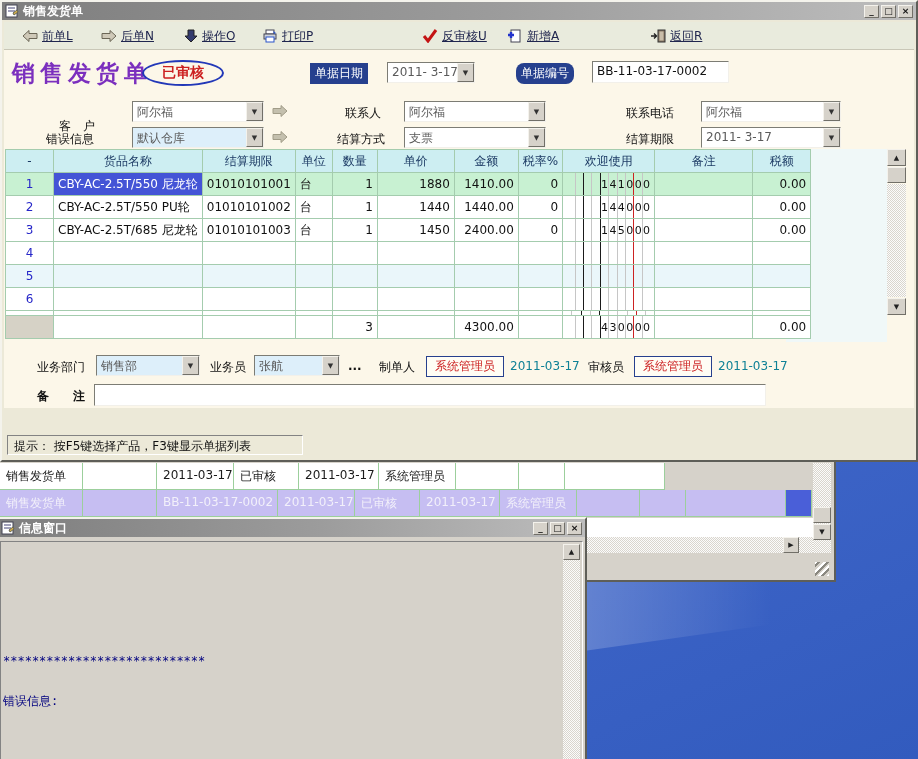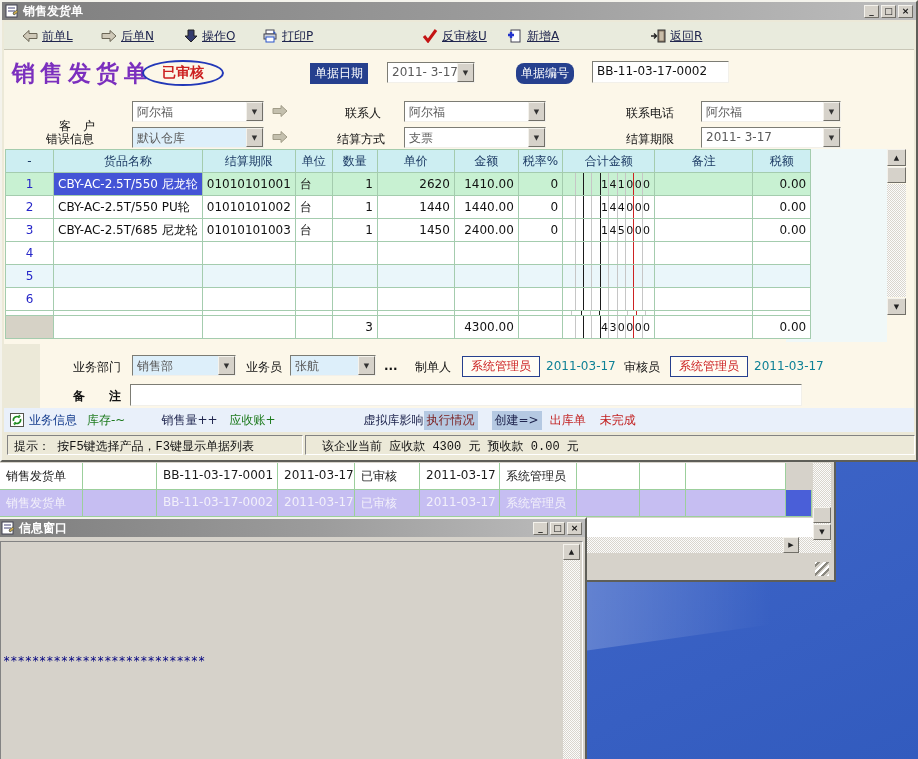--- a/index.html
+++ b/index.html
@@ -76,21 +76,21 @@
   #vscroll .sbtn{position:absolute;left:0;width:19px;height:17px;}
   
   .boxedred{border:1px solid #26408e;background:#fffdf4;color:#cc2020;padding:1px 8px;}
   .tealdate{color:#0e8196;}
   #infobar{position:absolute;left:2px;right:2px;top:406px;height:24px;background:#e9f0fa;
     display:flex;align-items:center;gap:0;padding-left:6px;}
   .hl{background:#b5c9e2;padding:1px 3px;}
   #statusbar{position:absolute;left:2px;right:2px;top:430px;height:26px;background:#ece9d8;}
   .spanel{position:absolute;top:3px;height:20px;border:1px solid;
     border-color:#838383 #ffffff #ffffff #838383;padding:2px 6px;white-space:nowrap;
-    overflow:hidden;font-size:12px;color:#111;font-family:Liberation Mono, monospace;}
+    overflow:hidden;font-size:12px;color:#111;}
   
   #listwin{position:absolute;left:-6px;top:456px;width:842px;height:126px;background:#d6d2ca;
     border:2px solid;border-color:#f4f3ec #5e5e58 #5e5e58 #f4f3ec;z-index:1;}
   .lrow{position:absolute;left:4px;height:27px;display:flex;border-bottom:1px solid #9ccf9c;}
   .lcell{border-right:1px solid #9ccf9c;padding:5px 0 0 6px;overflow:hidden;
     white-space:nowrap;height:100%;}
   #lrow1{top:5px;background:#fff;color:#1a1a1a;}
   #lrow2{top:32px;background:#c6bef2;color:#f2f0fa;}
   .bluecell{width:26px;background:#4a5fd8;}
   #lwhitestrip{position:absolute;left:4px;top:60px;width:813px;height:19px;background:#fff;}
@@ -117,21 +117,20 @@
 <div id="screen">
 
   <div id="desktop">
     <div class="streak"></div>
   </div>
 
   <div id="listwin">
     <div class="lrow" id="lrow1">
       <span class="lcell" style="width:83px">销售发货单</span>
       <span class="lcell" style="width:74px"></span>
-      <span class="lcell" style="width:121px">BB-11-03-17-0001</span>
       <span class="lcell" style="width:77px">2011-03-17</span>
       <span class="lcell" style="width:65px">已审核</span>
       <span class="lcell" style="width:80px">2011-03-17</span>
       <span class="lcell" style="width:77px">系统管理员</span>
       <span class="lcell" style="width:63px"></span>
       <span class="lcell" style="width:46px"></span>
       <span class="lcell" style="width:100px"></span>
     </div>
     <div class="lrow" id="lrow2">
       <span class="lcell" style="width:83px">销售发货单</span>
@@ -296,31 +295,31 @@
         <tbody>
             <tr>
           <th>-</th>
           <th>货品名称</th>
           <th>结算期限</th>
           <th>单位</th>
           <th>数量</th>
           <th>单价</th>
           <th>金额</th>
           <th>税率%</th>
-          <th>合计金额</th>
+          <th>欢迎使用</th>
           <th>备注</th>
           <th>税额</th>
         </tr>
         <tr class="sel">
           <td class="rn">1</td>
           <td class="namecell">CBY-AC-2.5T/550 尼龙轮</td>
           <td>01010101001</td>
           <td>台</td>
           <td class="num">1</td>
-          <td class="num">2620</td>
+          <td class="num">1880</td>
           <td class="num">1410.00</td>
           <td class="num">0</td>
           <td class="dgc">
                 <div class="dg">
                   <span class="ds"></span>
                   <span class="ds"></span>
                   <span class="ds"></span>
                   <span class="ds"></span>
                   <span class="ds">1</span>
                   <span class="ds">4</span>
@@ -518,21 +517,21 @@
       </tbody>
         </table>
       <div id="vscroll">
         <div class="sbtn" style="top:0;height:17px;">▲</div>
         <div class="sbtn" style="top:18px;height:16px;"></div>
         <div class="dither" style="position:absolute;left:0;top:35px;width:19px;height:113px;"></div>
         <div class="sbtn" style="top:149px;height:17px;">▼</div>
       </div>
     </div>
 
-    <div style="position:absolute;left:2px;right:2px;top:342px;height:64px;background:#fcf7e9;margin-left:36px;">
+    <div style="position:absolute;left:2px;right:2px;top:342px;height:64px;background:#fcf7e9;">
       <span class="flab" style="left:33px;top:15px;">业务部门</span>
       <span class="combo" style="left:92px;top:11px;width:104px;">
         <span class="cval ltblue">销售部</span>
         <span class="cbtn">▼</span>
       </span>
       <span class="flab" style="left:206px;top:15px;">业务员</span>
       <span class="combo" style="left:250px;top:11px;width:86px;">
         <span class="cval ltblue">张航</span>
         <span class="cbtn">▼</span>
       </span>
@@ -541,42 +540,23 @@
       <span class="boxedred" style="position:absolute;left:422px;top:12px;">系统管理员</span>
       <span class="flab tealdate" style="left:506px;top:15px;">2011-03-17</span>
       <span class="flab" style="left:584px;top:15px;">审核员</span>
       <span class="boxedred" style="position:absolute;left:630px;top:12px;">系统管理员</span>
       <span class="flab tealdate" style="left:714px;top:15px;">2011-03-17</span>
 
       <span class="flab" style="left:33px;top:44px;font-weight:bold;">备　　注</span>
       <span class="txtinput" style="left:90px;top:40px;width:672px;height:22px;"></span>
     </div>
 
-    <div id="infobar">
-      <svg class="icon14" style="margin-right:5px;" viewBox="0 0 14 14">
-          <rect x="0.5" y="0.5" width="13" height="13" fill="#fff" stroke="#56564e"></rect>
-          <path d="M3.5 8 a3.5 3.5 0 0 1 6-3.2" fill="none" stroke="#1b8a1b" stroke-width="1.6"></path>
-          <path d="M10.5 6 a3.5 3.5 0 0 1 -6 3.2" fill="none" stroke="#1b8a1b" stroke-width="1.6"></path>
-          <path d="M9 1.5 l2 2 -3 .5z" fill="#1b8a1b"></path>
-          <path d="M5 12.5 l-2 -2 3 -.5z" fill="#1b8a1b"></path>
-        </svg>
-      <span style="color:#123a8c;margin-right:10px;">业务信息</span>
-      <span style="color:#1d7a1d;margin-right:36px;">库存-~</span>
-      <span style="color:#20264f;margin-right:12px;">销售量++</span>
-      <span style="color:#1d7a1d;margin-right:88px;">应收账+</span>
-      <span style="color:#20264f;">虚拟库影响</span>
-      <span class="hl" style="color:#7a1d1d;margin-right:14px;">执行情况</span>
-      <span class="hl" style="color:#20264f;margin-right:8px;">创建=&gt;</span>
-      <span style="color:#c22020;margin-right:14px;">出库单</span>
-      <span style="color:#c22020;">未完成</span>
-    </div>
 
     <div id="statusbar">
       <span class="spanel" style="left:3px;width:296px;">提示： 按F5键选择产品，F3键显示单据列表</span>
-      <span class="spanel" style="left:301px;width:610px;padding-left:16px;">该企业当前 应收款 4300 元 预收款 0.00 元</span>
     </div>
   </div>
 
   <div id="infowin">
     <div class="titlebar">
       <svg class="icon14" viewBox="0 0 14 14">
           <rect x="1" y="1" width="11" height="12" fill="#fff" stroke="#445"></rect>
           <line x1="3" y1="4" x2="10" y2="4" stroke="#447"></line>
           <line x1="3" y1="7" x2="10" y2="7" stroke="#447"></line>
           <path d="M8 9 l4 -3 1 2 -4 3z" fill="#d8b24a" stroke="#665"></path>
@@ -586,20 +566,21 @@
         <span class="wbtn">_</span>
         <span class="wbtn">□</span>
         <span class="wbtn">×</span>
       </span>
     </div>
     <div id="iwcontent">
       <div id="iwtext">
         <div>&nbsp;</div>
         <div>&nbsp;</div>
         <div>****************************</div>
+        <div>错误信息:</div>
         
         
         
         
         
         
         
         
         
         

